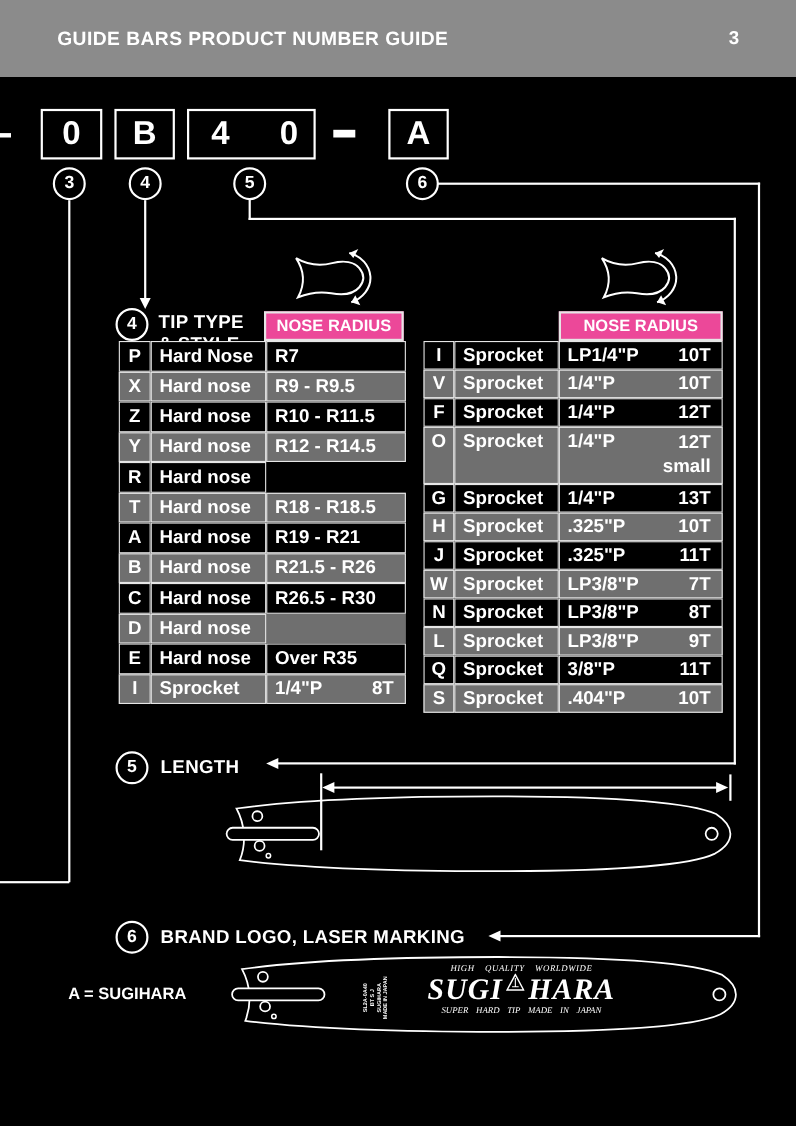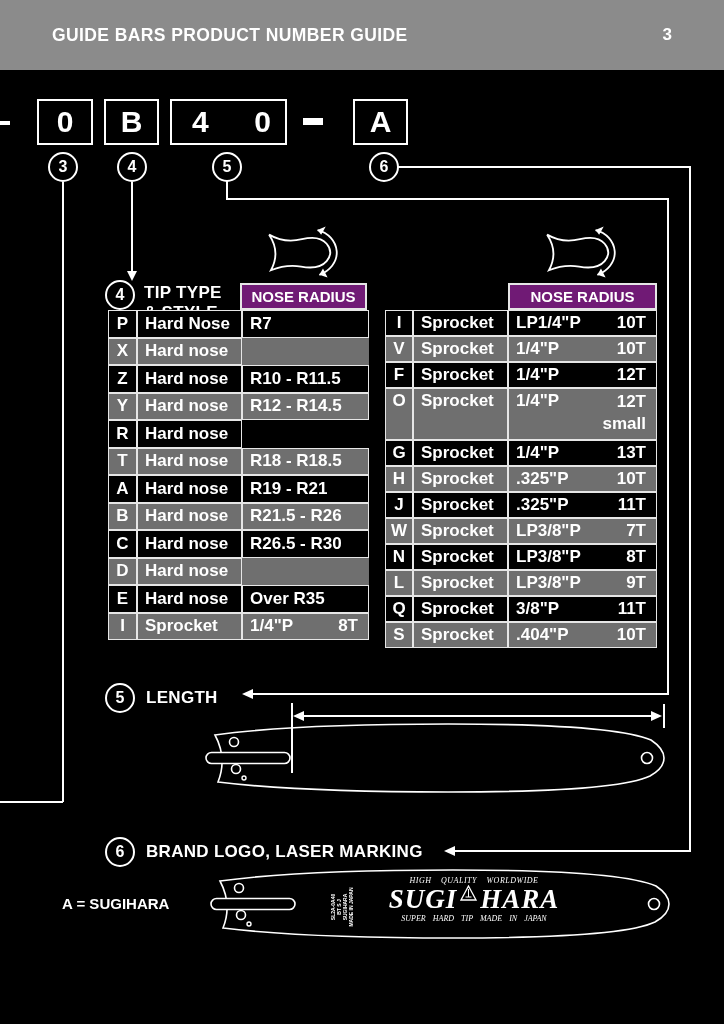--- a/index.html
+++ b/index.html
@@ -23,21 +23,21 @@
   .ln{position:absolute;background:#fff;}
   .arr-left{position:absolute;width:0;height:0;border-top:5px solid transparent;
             border-bottom:5px solid transparent;border-right:11px solid #fff;}
   .arr-right{position:absolute;width:0;height:0;border-top:5px solid transparent;
              border-bottom:5px solid transparent;border-left:11px solid #fff;}
   .arr-down{position:absolute;width:0;height:0;border-left:5px solid transparent;
             border-right:5px solid transparent;border-top:10px solid #fff;}
   
   .stitle{position:absolute;font-size:17px;font-weight:bold;letter-spacing:.3px;color:#fff;white-space:nowrap;}
   
-  .thead{position:absolute;border:2px solid #e6e6e6;background:#701a75;color:#fff;font-weight:bold;
+  .thead{position:absolute;border:2px solid #e6e6e6;background:#ec4899;color:#fff;font-weight:bold;
          font-size:15px;display:flex;align-items:center;justify-content:center;box-sizing:border-box;}
   .tbl{position:absolute;}
   .trow{display:flex;}
   .trow.dark{background:#000;}
   .trow.gray{background:#6f6f6f;}
   .tcell{border:1px solid #e6e6e6;box-sizing:border-box;color:#fff;font-weight:bold;font-size:17px;
          display:flex;align-items:center;background:inherit;}
   .c-code{justify-content:center;}
   .c-type{padding-left:7px;}
   .c-val{padding:0 10px 0 7px;justify-content:space-between;}
@@ -132,20 +132,21 @@
   <div class="thead" style="left:240px;top:283px;width:127px;height:27px;">NOSE RADIUS</div>
   <div class="tbl" id="left-rows" style="left:108px;top:310px;">
       <div class="trow left dark">
         <div class="tcell c-code">P</div>
         <div class="tcell c-type">Hard Nose</div>
         <div class="tcell c-val">R7</div>
       </div>
       <div class="trow left gray">
         <div class="tcell c-code">X</div>
         <div class="tcell c-type">Hard nose</div>
+        <div class="tcell c-val">R9 - R9.5</div>
       </div>
       <div class="trow left dark">
         <div class="tcell c-code">Z</div>
         <div class="tcell c-type">Hard nose</div>
         <div class="tcell c-val">R10 - R11.5</div>
       </div>
       <div class="trow left gray">
         <div class="tcell c-code">Y</div>
         <div class="tcell c-type">Hard nose</div>
         <div class="tcell c-val">R12 - R14.5</div>

